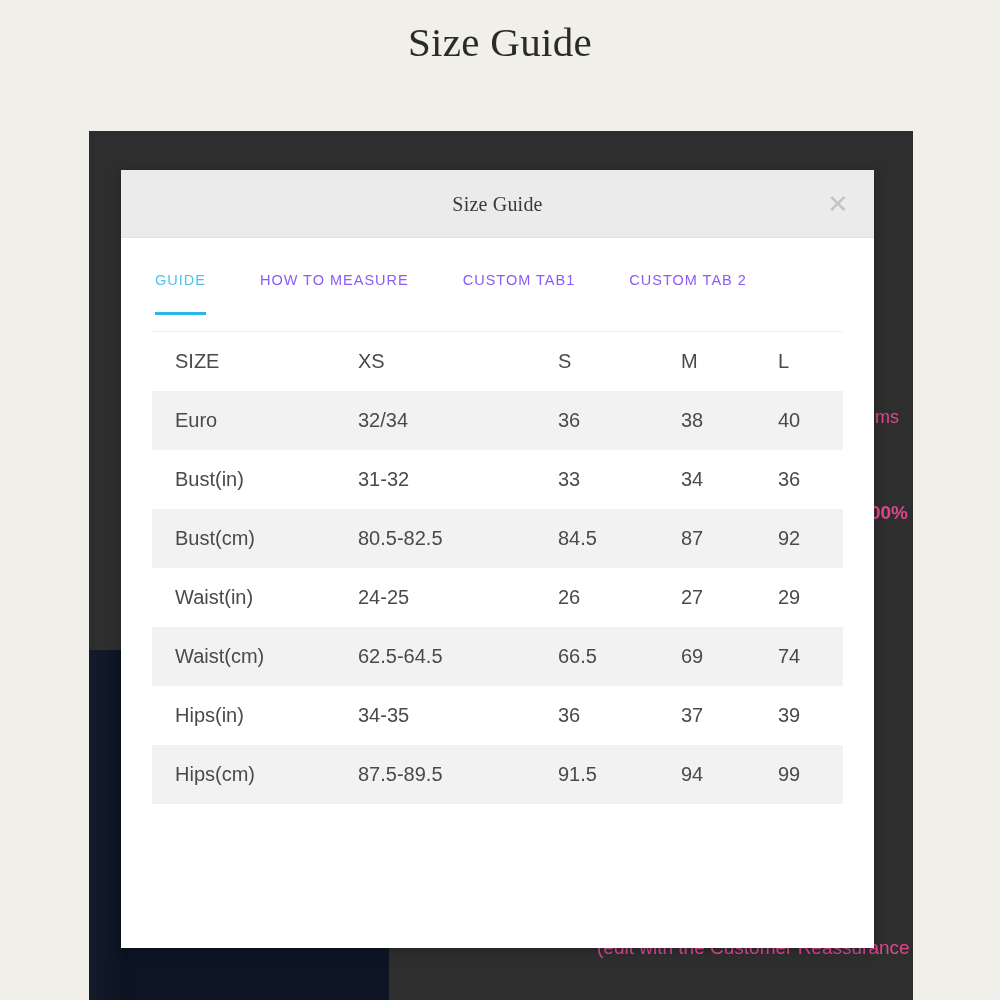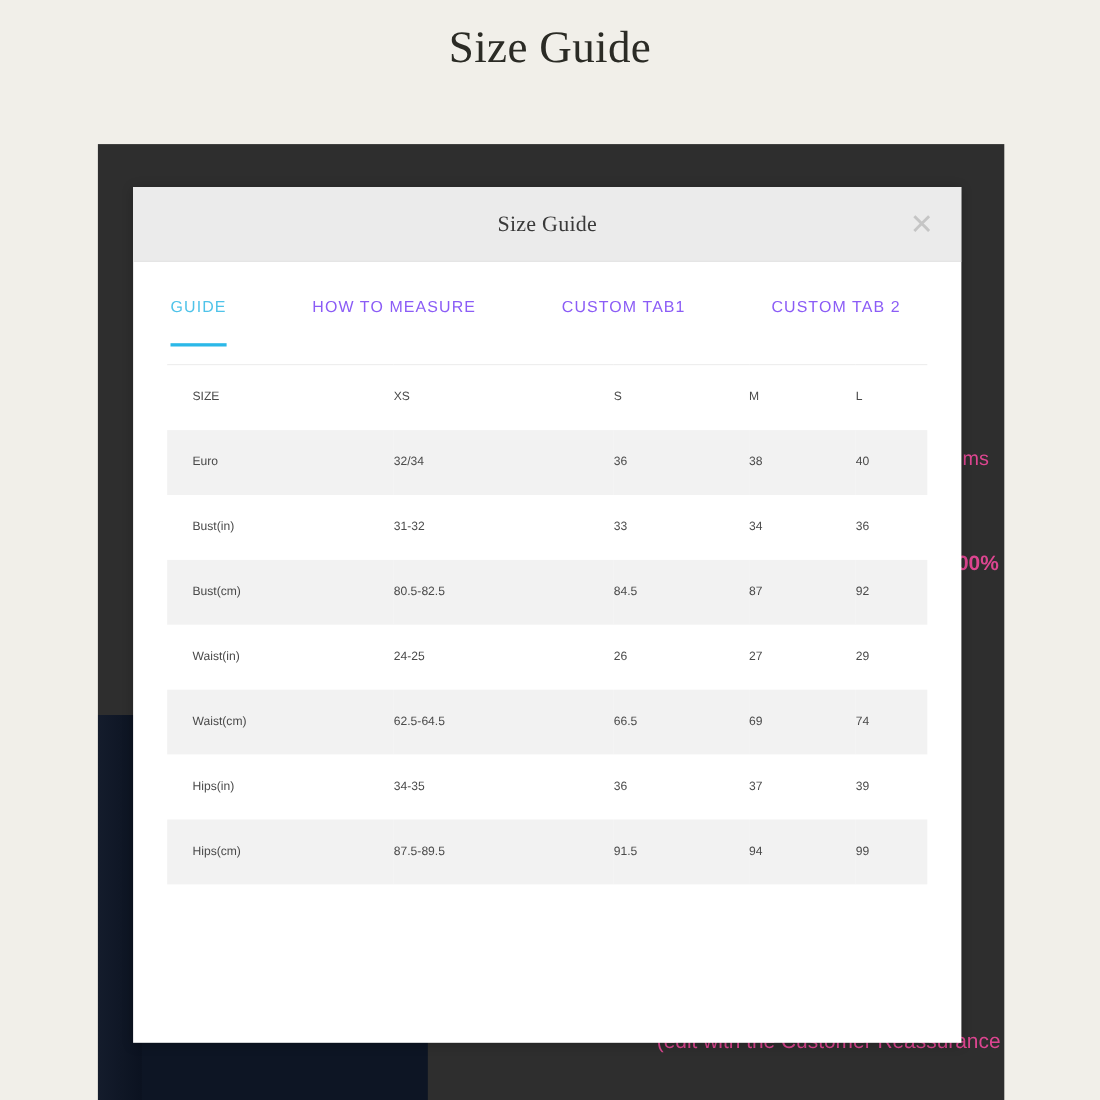--- a/index.html
+++ b/index.html
@@ -112,21 +112,20 @@
     user-select: none;
   }
 
   
   .tabs {
     position: relative;
     height: 85px;
     padding: 0 0 0 34px;
     display: flex;
     align-items: center;
-    gap: 24px;
   }
   .tab {
     position: relative;
     font-size: 14.5px;
     letter-spacing: 1.0px;
     color: #8b5cf6;
     padding: 26px 0 27px 0;
     margin-right: 54px;
     cursor: pointer;
     white-space: nowrap;
@@ -149,21 +148,21 @@
   }
   table.size-table {
     width: 100%;
     border-collapse: collapse;
     border-top: 1px solid #ededed;
     table-layout: fixed;
   }
   table.size-table th,
   table.size-table td {
     text-align: left;
-    font-size: 11px;
+    font-size: 20px;
     font-weight: 400;
     color: #4a4a4a;
     padding: 0;
     height: 59px;
     vertical-align: middle;
   }
   table.size-table th:first-child,
   table.size-table td:first-child { padding-left: 23px; width: 206px; }
   table.size-table th:nth-child(2),
   table.size-table td:nth-child(2) { width: 200px; }

